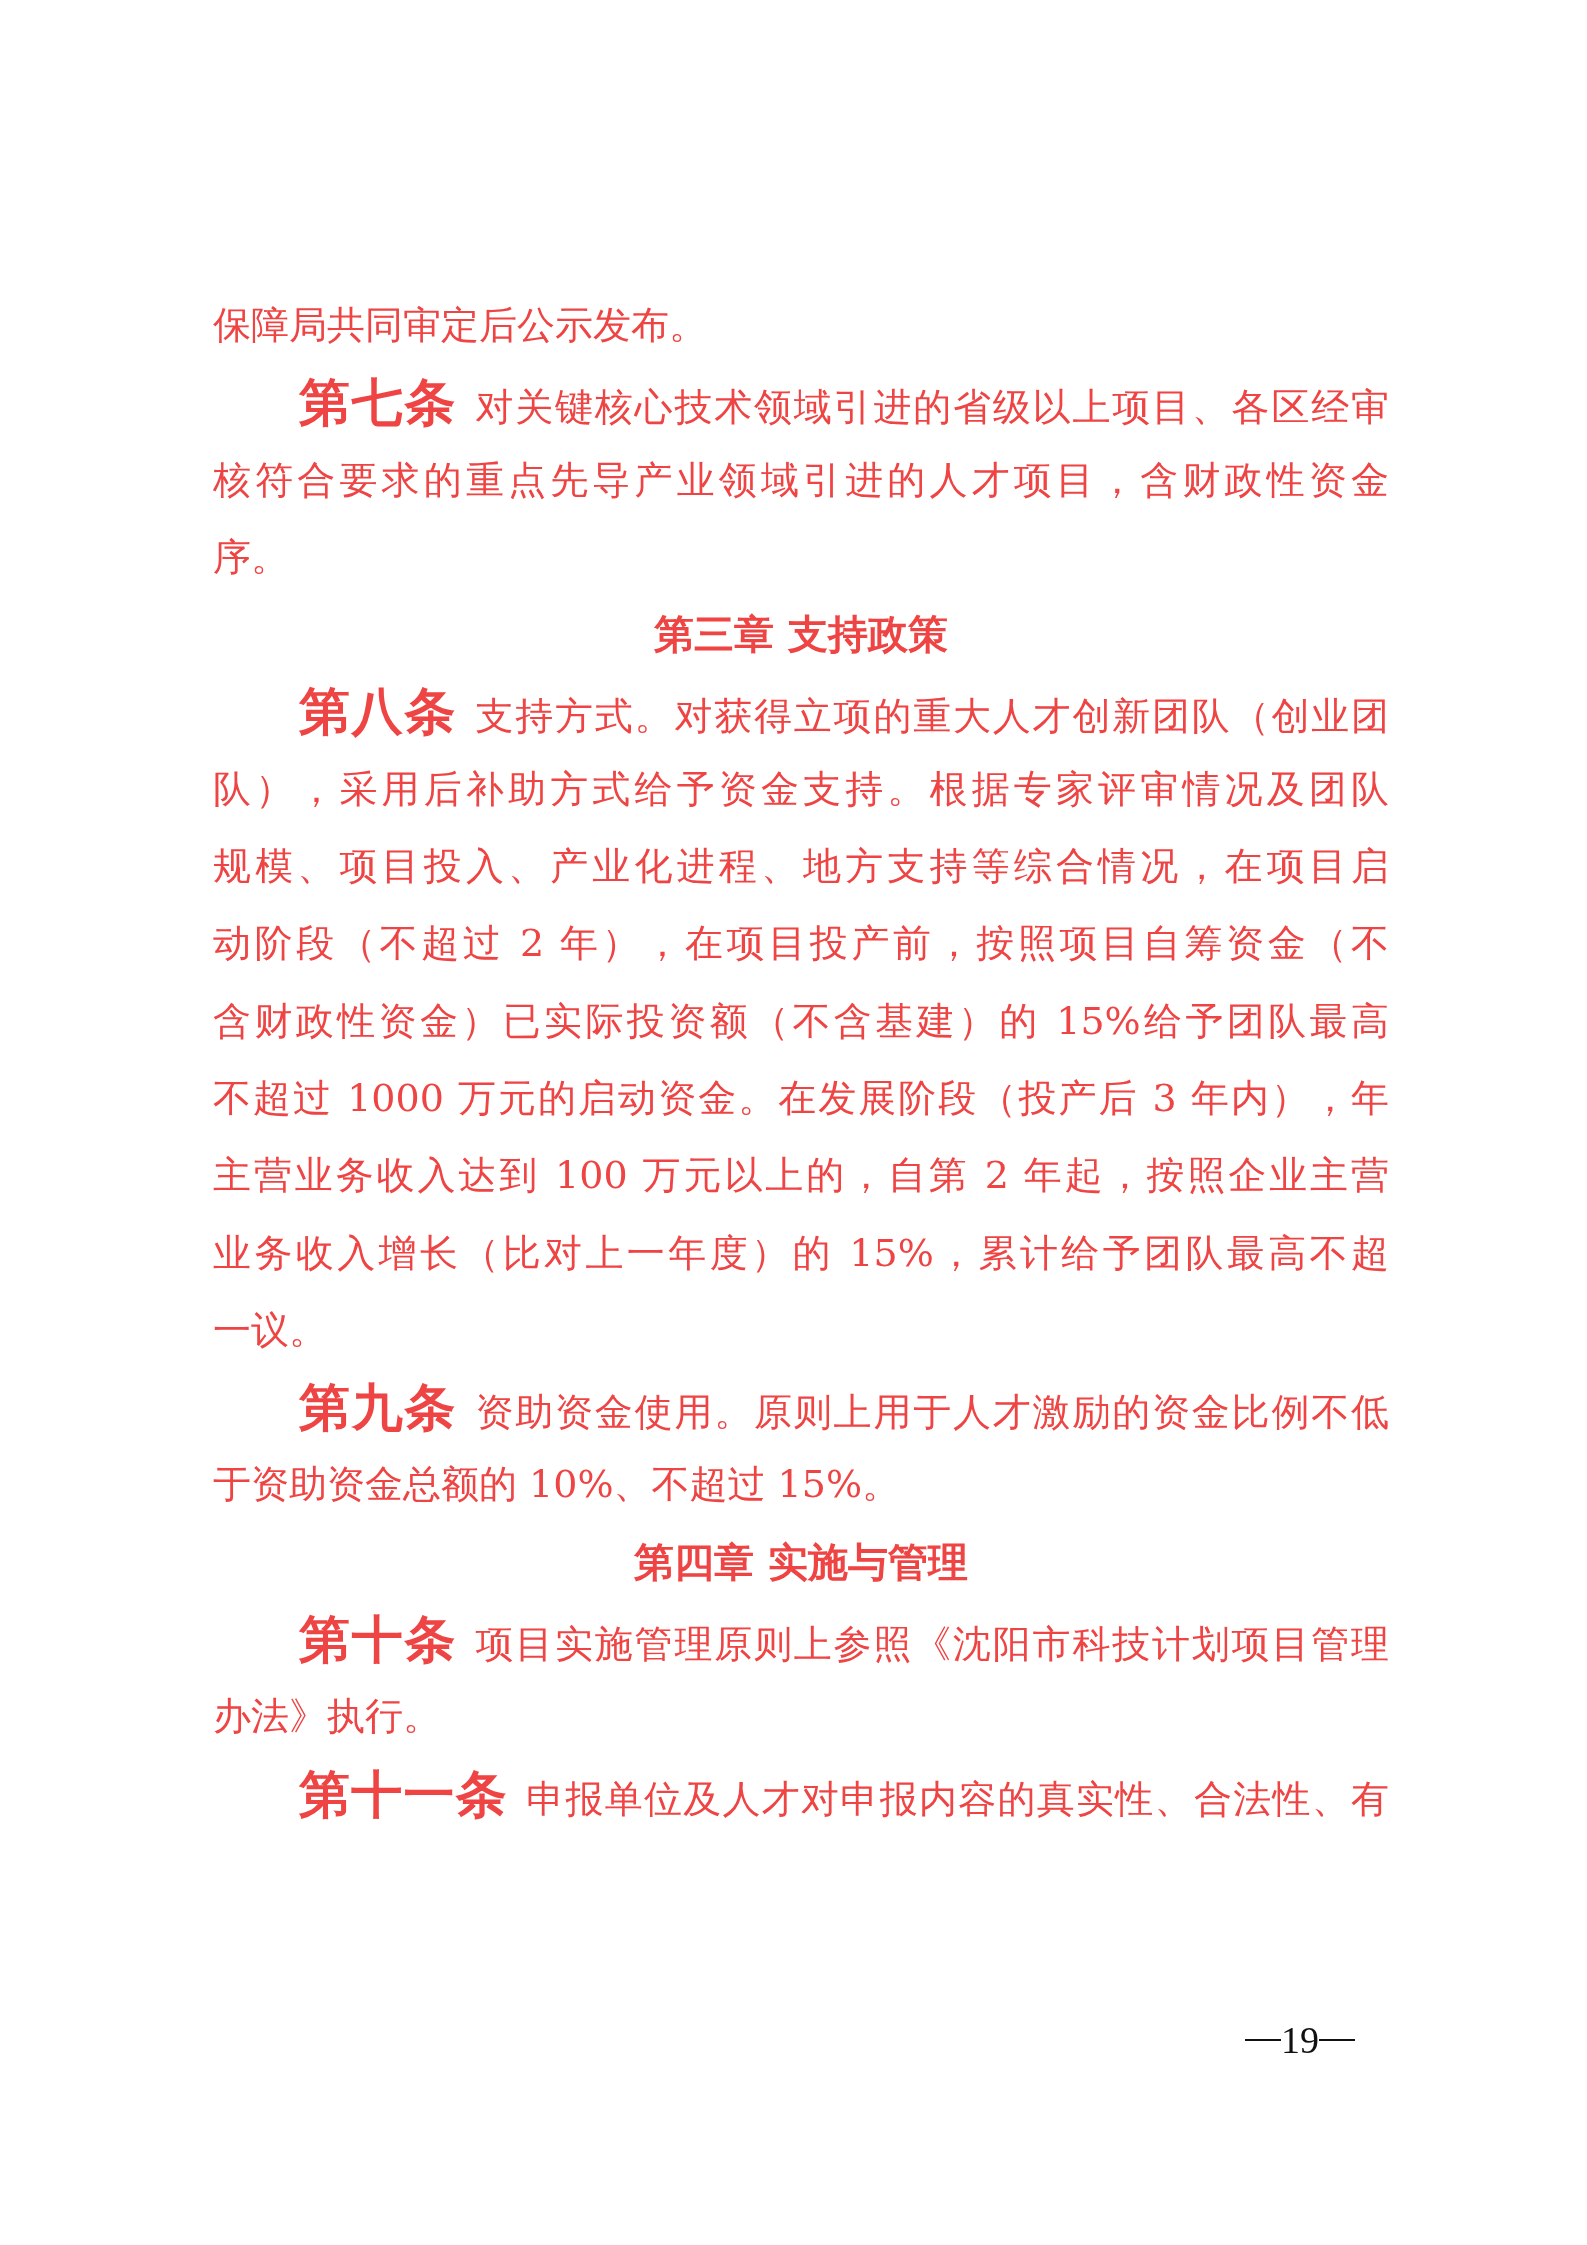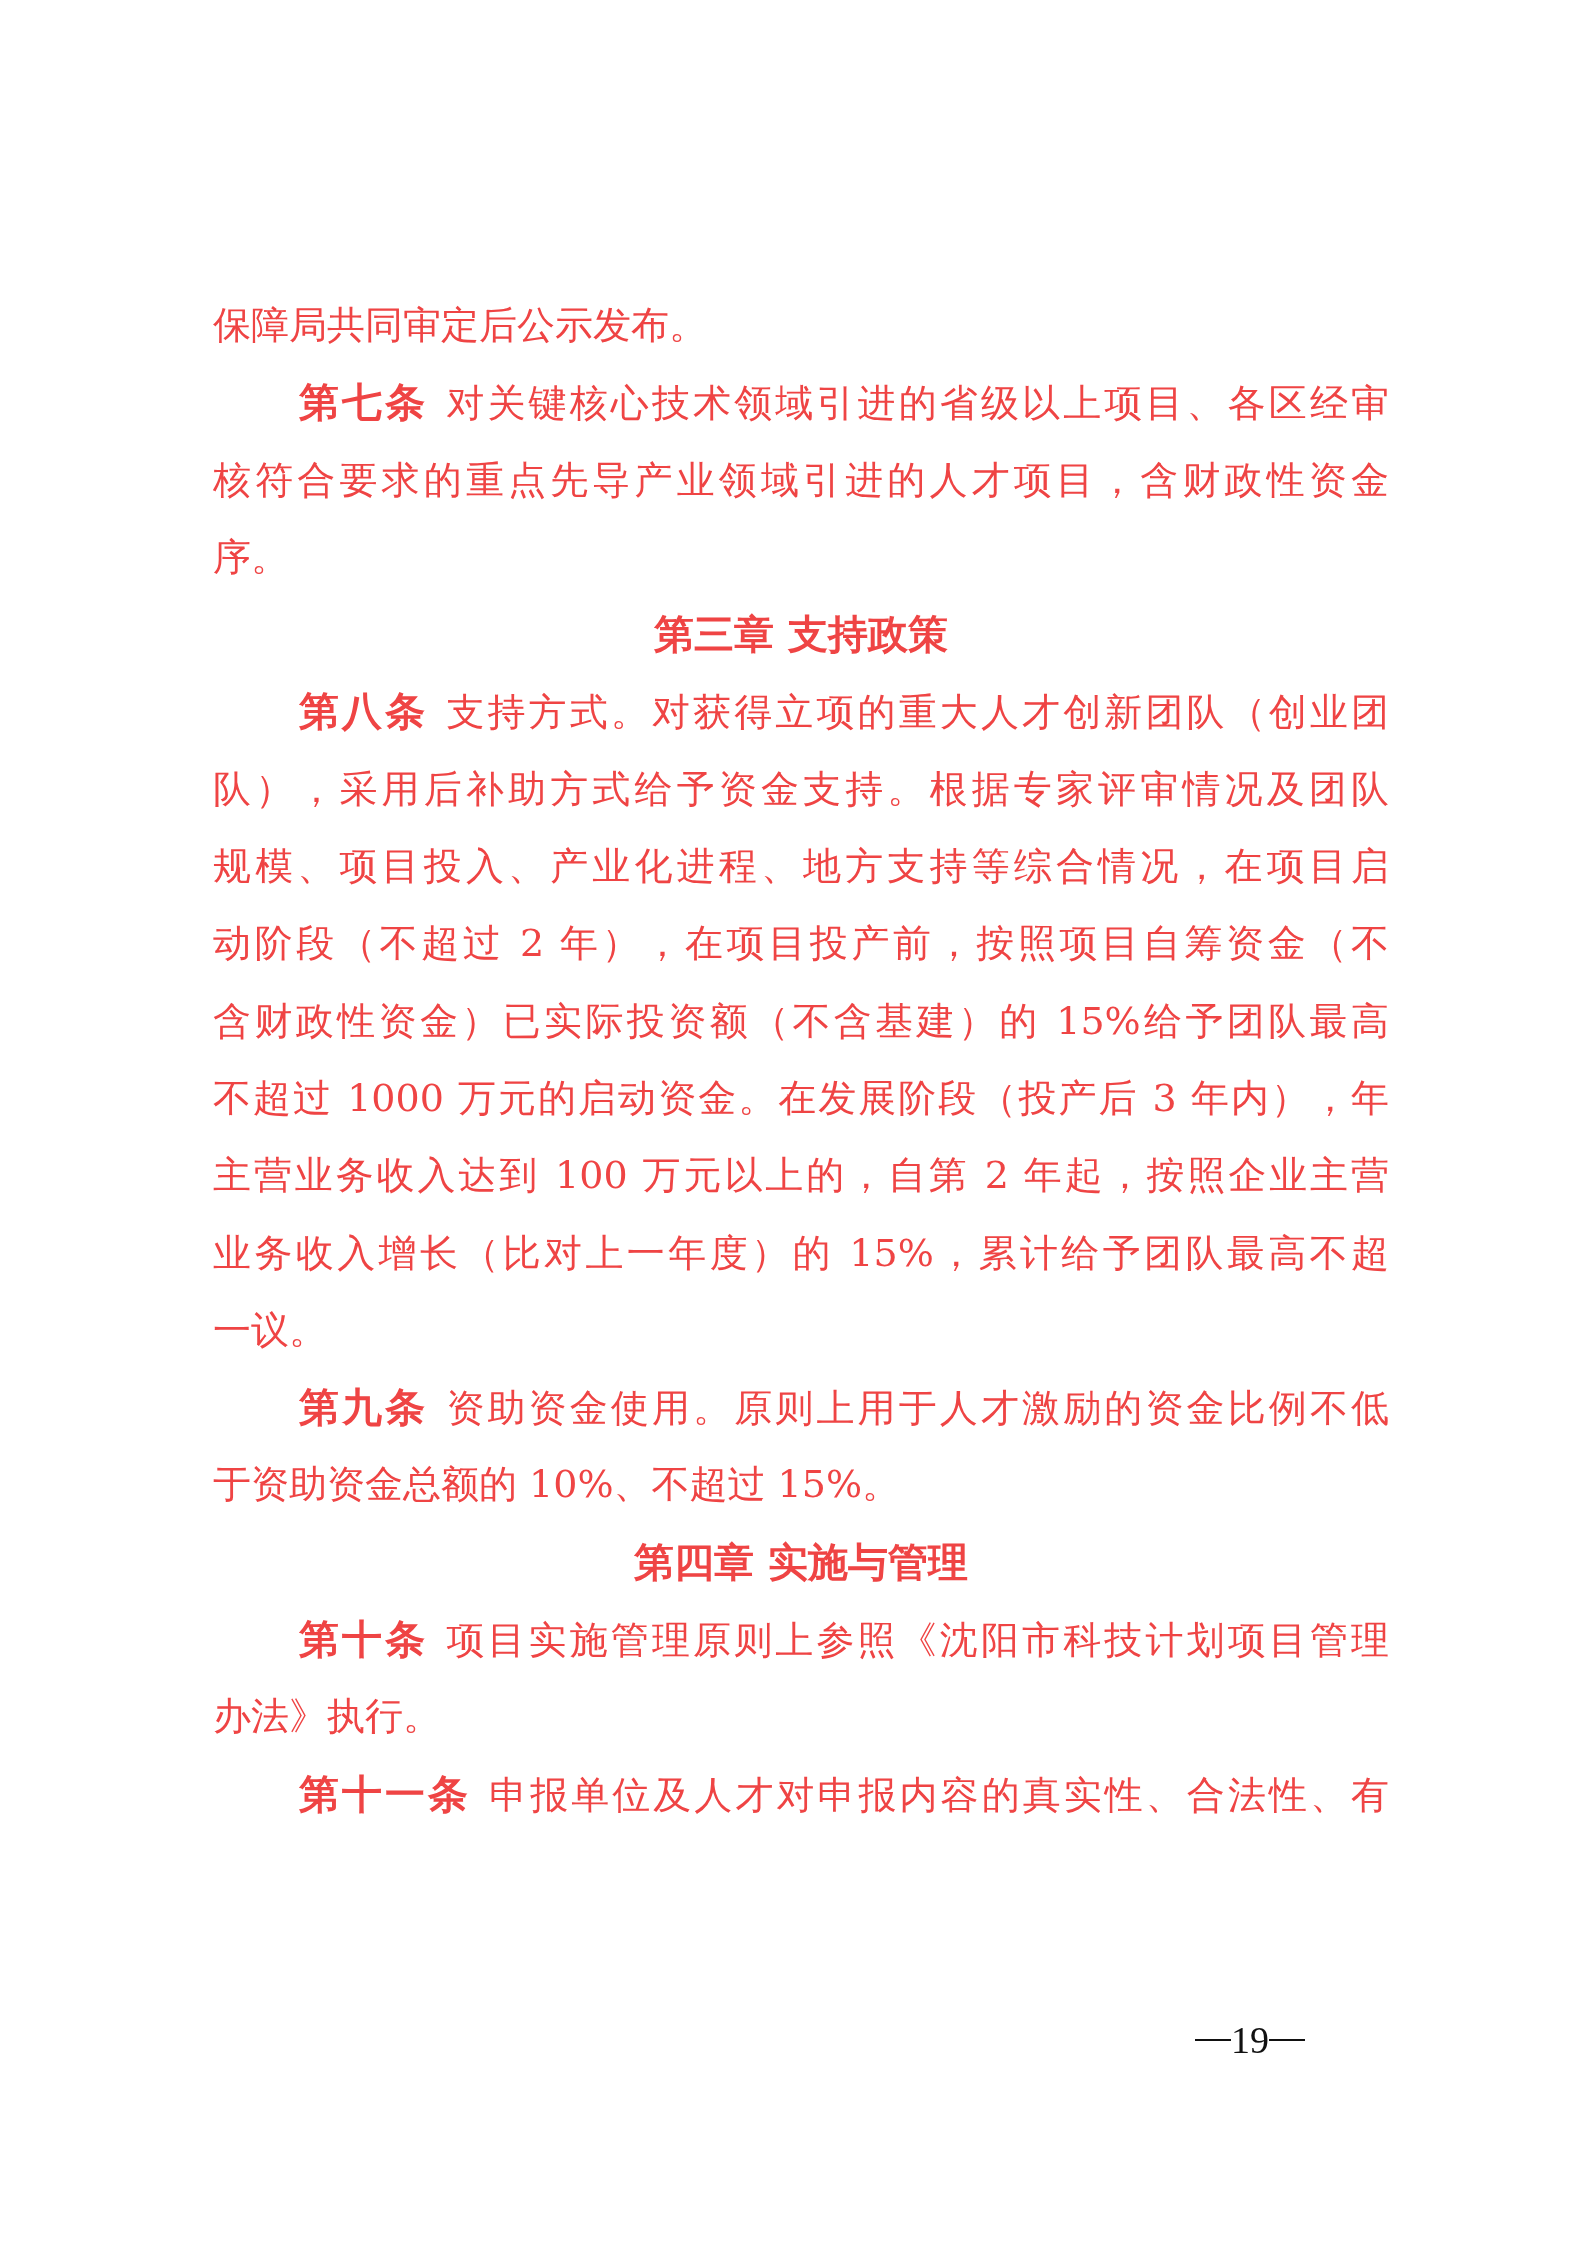--- a/index.html
+++ b/index.html
@@ -16,27 +16,27 @@
   }
   .line.last { text-align-last: left; }
   .line.indent { padding-left: 86px; }
   .line.heading {
     text-align: left; text-align-last: center;
     font-family: "DejaVu Sans", "Liberation Sans", sans-serif;
     font-weight: bold; font-size: 40px;
   }
   .art-no {
     font-family: "DejaVu Sans", "Liberation Sans", sans-serif;
-    font-weight: bold; font-size: 40px; margin-right: 18px;
+    font-weight: bold; font-size: 51px; margin-right: 18px;
   }
   .page-number {
     position: absolute; left: 1195px; top: 2018px; width: 160px; height: 44px;
     font-family: "Liberation Serif", "DejaVu Serif", serif;
     font-size: 38px; color: #111; line-height: 44px;
-    display: flex; align-items: center; justify-content: flex-start;
+    display: flex; align-items: center; justify-content: flex-end;
   }
   .dash { display: inline-block; width: 36px; height: 2px; background: #111; }
 </style>
 </head>
 <body>
 
 <div class="page">
   <div class="content">
     <div class="line last">保障局共同审定后公示发布。</div>
     <div class="line indent"><span class="art-no">第七条</span><span>对关键核心技术领域引进的省级以上项目、各区经审</span></div>

